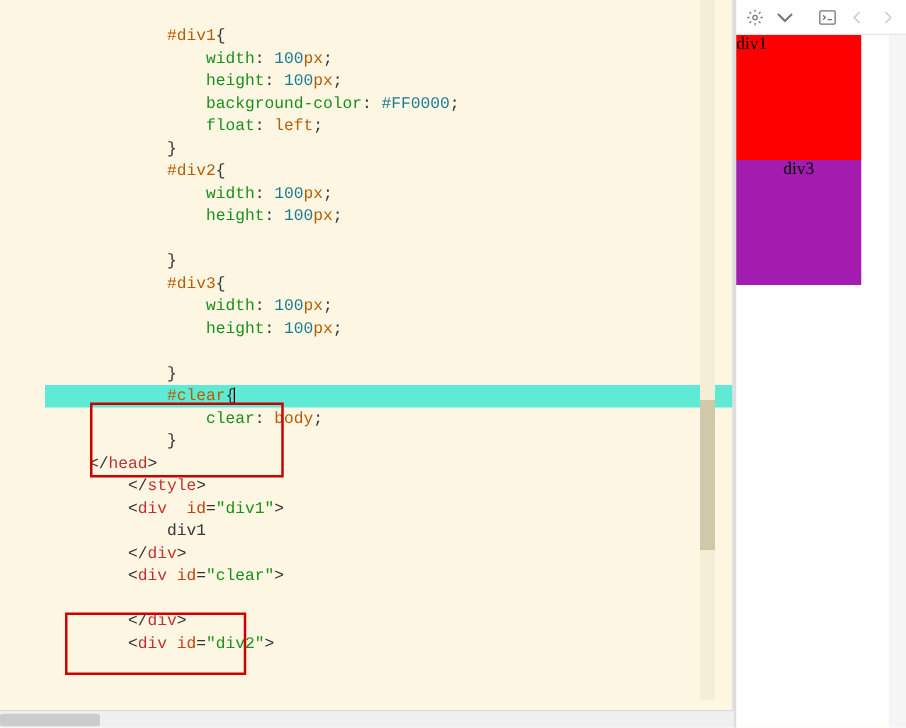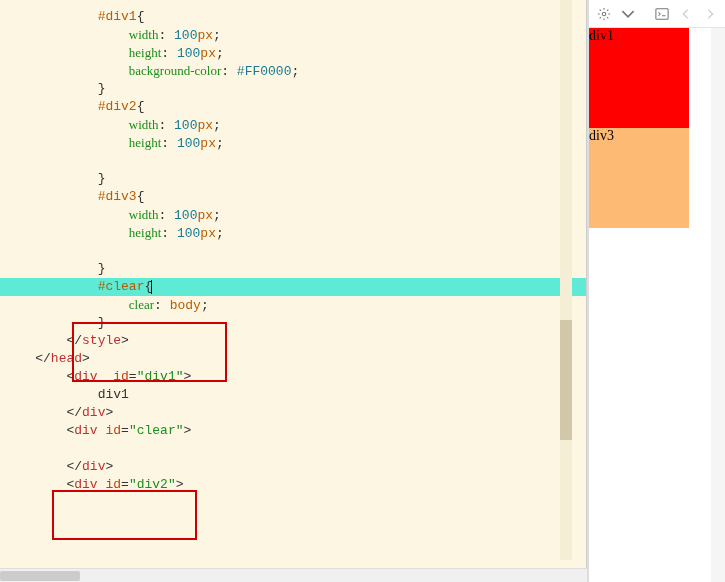--- a/index.html
+++ b/index.html
@@ -13,37 +13,38 @@
   background: #fff;
 }
 .editor-pane {
   width: 595px;
   height: 582px;
   position: relative;
   background: #fdf6e3;
   border-right: 1px solid #ccc;
 }
 .editor-content {
-  padding: 8px 0 0 0;
+  padding: 20px 0 0 0;
   line-height: 18px;
   height: 560px;
   overflow: hidden;
+  margin-left: 36px;
 }
 .line {
   white-space: pre;
   padding-left: 4px;
   height: 18px;
 }
 .line.highlighted {
   background: #5eead4;
 }
 .tag { color: #c03030; }
 .attr-name { color: #c2410c; }
 .attr-val { color: #1a8f1a; }
-.prop { color: #1a8f1a; font-family: Liberation Serif, serif; }
+.prop { color: #1a8f1a; }
 .num { color: #1a7a8f; }
 .sel { color: #b85c00; }
 .punct { color: #333; }
 .txt { color: #333; }
 .cursor {
   display: inline-block;
   width: 1px;
   height: 14px;
   background: #000;
   vertical-align: middle;
@@ -118,56 +119,57 @@
   font-size: 14px;
   padding: 0;
 }
 .box {
   width: 100px;
   height: 100px;
   color: #000;
 }
 .b1 { background: #FF0000; }
 .b2 { background: #00ff00; }
-.b3 { background: #fdba74; }
+.b3 { background: #a21caf; text-align: center; }
 
 .vscroll-preview {
   position: absolute;
   right: 0;
   top: 28px;
   width: 14px;
   bottom: 0;
   background: #f5f5f5;
 }
 </style>
 </head>
 <body>
 
 <div class="editor-pane">
   <div class="editor-content">
     <div class="line">            <span class="sel">#div1</span><span class="punct">{</span></div>
     <div class="line">                <span class="prop">width</span><span class="punct">: </span><span class="num">100</span><span class="sel">px</span><span class="punct">;</span></div>
     <div class="line">                <span class="prop">height</span><span class="punct">: </span><span class="num">100</span><span class="sel">px</span><span class="punct">;</span></div>
     <div class="line">                <span class="prop">background-color</span><span class="punct">: </span><span class="num">#FF0000</span><span class="punct">;</span></div>
+    <div class="line">                <span class="prop">float</span><span class="punct">: </span><span class="sel">left</span><span class="punct">;</span></div>
     <div class="line">            <span class="punct">}</span></div>
     <div class="line">            <span class="sel">#div2</span><span class="punct">{</span></div>
     <div class="line">                <span class="prop">width</span><span class="punct">: </span><span class="num">100</span><span class="sel">px</span><span class="punct">;</span></div>
     <div class="line">                <span class="prop">height</span><span class="punct">: </span><span class="num">100</span><span class="sel">px</span><span class="punct">;</span></div>
     <div class="line"> </div>
     <div class="line">            <span class="punct">}</span></div>
     <div class="line">            <span class="sel">#div3</span><span class="punct">{</span></div>
     <div class="line">                <span class="prop">width</span><span class="punct">: </span><span class="num">100</span><span class="sel">px</span><span class="punct">;</span></div>
     <div class="line">                <span class="prop">height</span><span class="punct">: </span><span class="num">100</span><span class="sel">px</span><span class="punct">;</span></div>
     <div class="line"> </div>
     <div class="line">            <span class="punct">}</span></div>
     <div class="line highlighted">            <span class="sel">#clear</span><span class="punct">{</span><span class="cursor"></span></div>
     <div class="line">                <span class="prop">clear</span><span class="punct">: </span><span class="sel">body</span><span class="punct">;</span></div>
     <div class="line">            <span class="punct">}</span></div>
+    <div class="line">    <span class="punct">&lt;/</span><span class="tag">head</span><span class="punct">&gt;</span></div>
     <div class="line">        <span class="punct">&lt;/</span><span class="tag">style</span><span class="punct">&gt;</span></div>
-    <div class="line">    <span class="punct">&lt;/</span><span class="tag">head</span><span class="punct">&gt;</span></div>
     <div class="line">        <span class="punct">&lt;</span><span class="tag">div</span>  <span class="attr-name">id</span><span class="punct">=</span><span class="attr-val">"div1"</span><span class="punct">&gt;</span></div>
     <div class="line">            <span class="txt">div1</span></div>
     <div class="line">        <span class="punct">&lt;/</span><span class="tag">div</span><span class="punct">&gt;</span></div>
     <div class="line">        <span class="punct">&lt;</span><span class="tag">div</span> <span class="attr-name">id</span><span class="punct">=</span><span class="attr-val">"clear"</span><span class="punct">&gt;</span></div>
     <div class="line"> </div>
     <div class="line">        <span class="punct">&lt;/</span><span class="tag">div</span><span class="punct">&gt;</span></div>
     <div class="line">        <span class="punct">&lt;</span><span class="tag">div</span> <span class="attr-name">id</span><span class="punct">=</span><span class="attr-val">"div2"</span><span class="punct">&gt;</span></div>
 
   </div>
 

